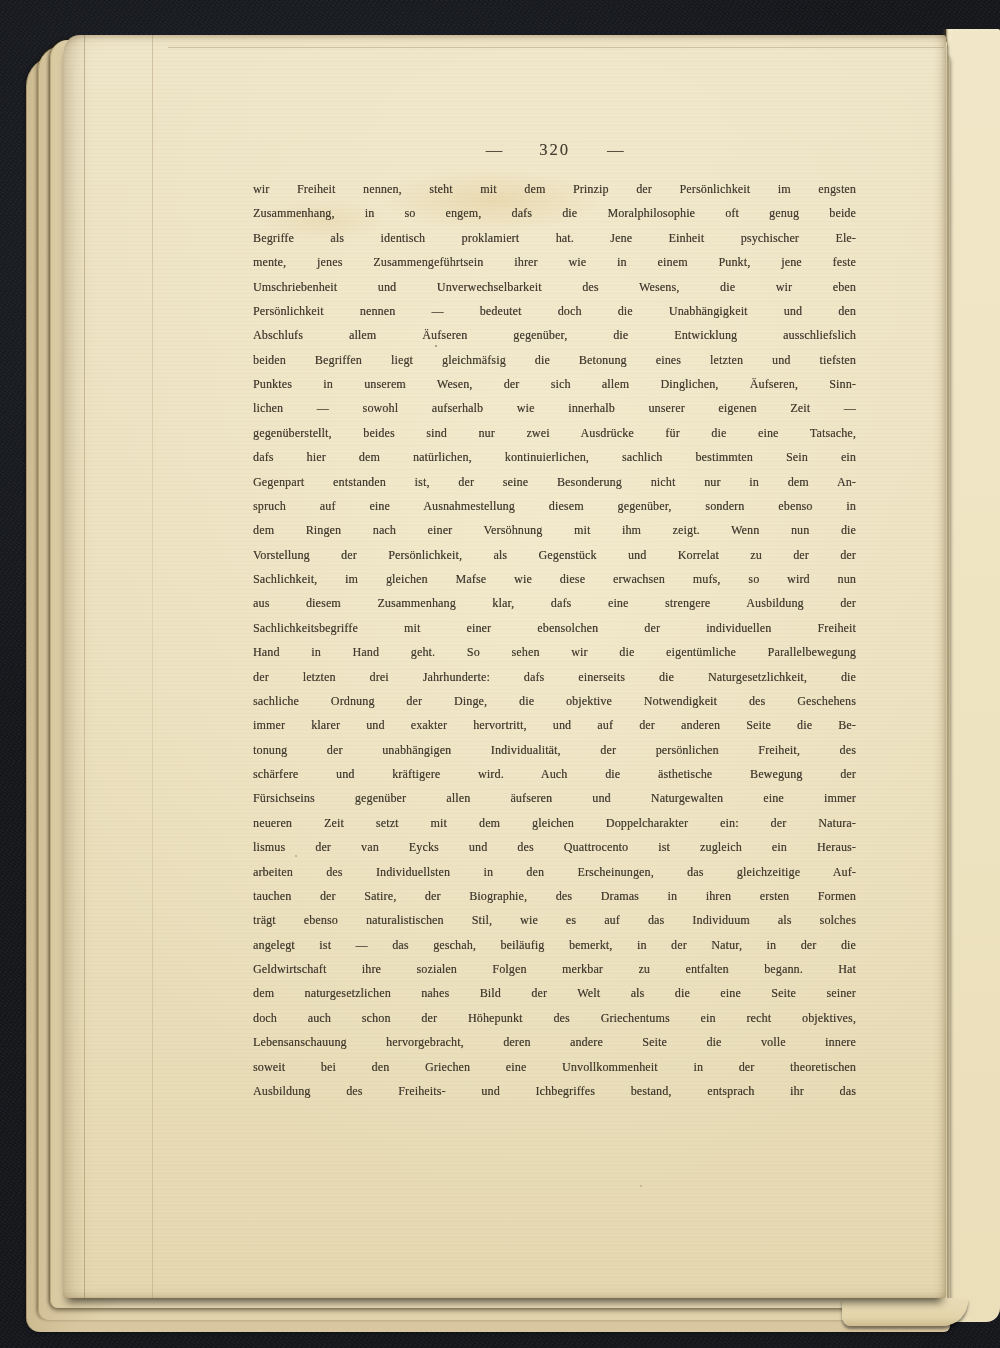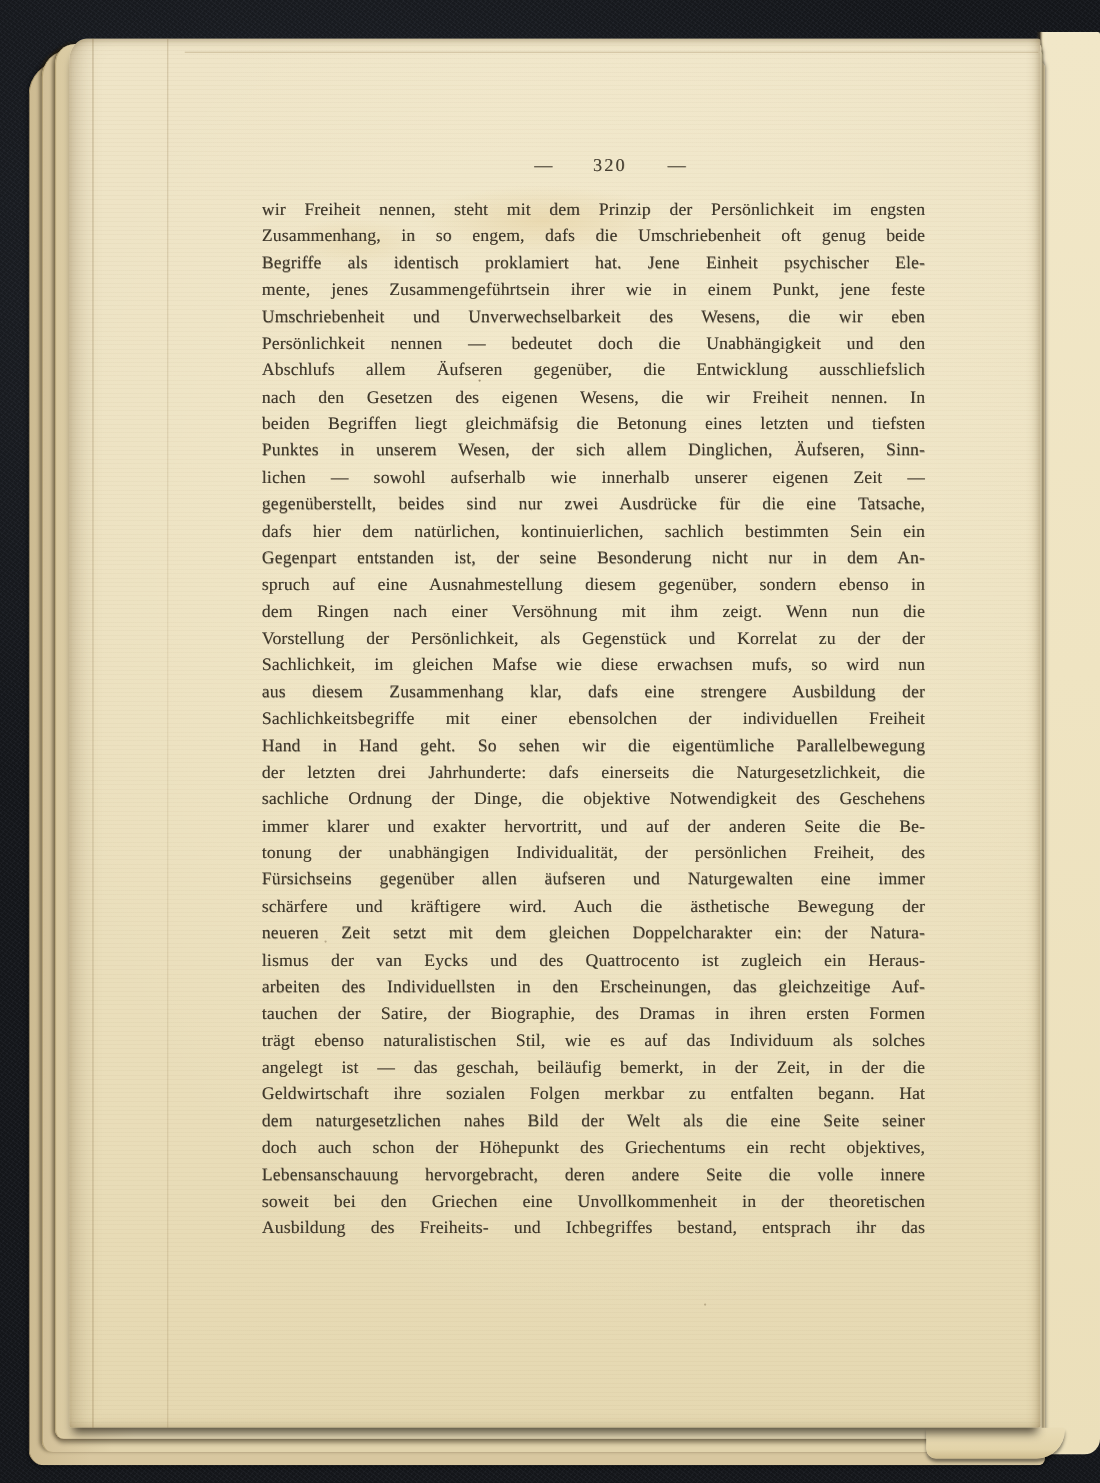--- a/index.html
+++ b/index.html
@@ -125,22 +125,22 @@
     align-items: center;
     gap: 37px;
     font-size: 16.5px;
     color: #453e31;
     text-shadow: 0.3px 0.3px 0.6px rgba(69,62,49,0.45);
   }
   .page-header .num { letter-spacing: 2px; }
 
   .page-text {
     position: absolute;
-    left: 175px; top: 147px; width: 603px;
-    font-size: 16px;
+    left: 190px; top: 147px; width: 603px;
+    font-size: 12px;
     color: #3f382c;
     text-shadow: 0.3px 0.3px 0.55px rgba(63,56,44,0.5);
     letter-spacing: 0.15px;
   }
   .page-text .line {
     height: 24.38px;
     text-align: justify;
     text-align-last: justify;
     white-space: normal;
     overflow: hidden;
@@ -165,52 +165,51 @@
     <div class="crease crease-b"></div>
 
     <div class="page-header">
       <span>—</span>
       <span class="num">320</span>
       <span>—</span>
     </div>
 
     <div class="page-text">
         <div class="line">wir Freiheit nennen, steht mit dem Prinzip der Persönlichkeit im engsten</div>
-        <div class="line">Zusammenhang, in so engem, dafs die Umschriebenheit oft genug beide</div>
+        <div class="line">Zusammenhang, in so engem, dafs die Moralphilosophie oft genug beide</div>
         <div class="line">Begriffe als identisch proklamiert hat. Jene Einheit psychischer Ele-</div>
         <div class="line">mente, jenes Zusammengeführtsein ihrer wie in einem Punkt, jene feste</div>
         <div class="line">Umschriebenheit und Unverwechselbarkeit des Wesens, die wir eben</div>
         <div class="line">Persönlichkeit nennen — bedeutet doch die Unabhängigkeit und den</div>
         <div class="line">Abschlufs allem Äufseren gegenüber, die Entwicklung ausschliefslich</div>
-        <div class="line">nach den Gesetzen des eigenen Wesens, die wir Freiheit nennen. In</div>
         <div class="line">beiden Begriffen liegt gleichmäfsig die Betonung eines letzten und tiefsten</div>
         <div class="line">Punktes in unserem Wesen, der sich allem Dinglichen, Äufseren, Sinn-</div>
         <div class="line">lichen — sowohl aufserhalb wie innerhalb unserer eigenen Zeit —</div>
         <div class="line">gegenüberstellt, beides sind nur zwei Ausdrücke für die eine Tatsache,</div>
         <div class="line">dafs hier dem natürlichen, kontinuierlichen, sachlich bestimmten Sein ein</div>
         <div class="line">Gegenpart entstanden ist, der seine Besonderung nicht nur in dem An-</div>
         <div class="line">spruch auf eine Ausnahmestellung diesem gegenüber, sondern ebenso in</div>
         <div class="line">dem Ringen nach einer Versöhnung mit ihm zeigt. Wenn nun die</div>
         <div class="line">Vorstellung der Persönlichkeit, als Gegenstück und Korrelat zu der der</div>
         <div class="line">Sachlichkeit, im gleichen Mafse wie diese erwachsen mufs, so wird nun</div>
         <div class="line">aus diesem Zusammenhang klar, dafs eine strengere Ausbildung der</div>
         <div class="line">Sachlichkeitsbegriffe mit einer ebensolchen der individuellen Freiheit</div>
         <div class="line">Hand in Hand geht. So sehen wir die eigentümliche Parallelbewegung</div>
         <div class="line">der letzten drei Jahrhunderte: dafs einerseits die Naturgesetzlichkeit, die</div>
         <div class="line">sachliche Ordnung der Dinge, die objektive Notwendigkeit des Geschehens</div>
         <div class="line">immer klarer und exakter hervortritt, und auf der anderen Seite die Be-</div>
         <div class="line">tonung der unabhängigen Individualität, der persönlichen Freiheit, des</div>
+        <div class="line">schärfere und kräftigere wird. Auch die ästhetische Bewegung der</div>
         <div class="line">Fürsichseins gegenüber allen äufseren und Naturgewalten eine immer</div>
-        <div class="line">schärfere und kräftigere wird. Auch die ästhetische Bewegung der</div>
         <div class="line">neueren Zeit setzt mit dem gleichen Doppelcharakter ein: der Natura-</div>
         <div class="line">lismus der van Eycks und des Quattrocento ist zugleich ein Heraus-</div>
         <div class="line">arbeiten des Individuellsten in den Erscheinungen, das gleichzeitige Auf-</div>
         <div class="line">tauchen der Satire, der Biographie, des Dramas in ihren ersten Formen</div>
         <div class="line">trägt ebenso naturalistischen Stil, wie es auf das Individuum als solches</div>
-        <div class="line">angelegt ist — das geschah, beiläufig bemerkt, in der Zeit, in der die</div>
+        <div class="line">angelegt ist — das geschah, beiläufig bemerkt, in der Natur, in der die</div>
         <div class="line">Geldwirtschaft ihre sozialen Folgen merkbar zu entfalten begann. Hat</div>
         <div class="line">dem naturgesetzlichen nahes Bild der Welt als die eine Seite seiner</div>
         <div class="line">doch auch schon der Höhepunkt des Griechentums ein recht objektives,</div>
         <div class="line">Lebensanschauung hervorgebracht, deren andere Seite die volle innere</div>
         <div class="line">soweit bei den Griechen eine Unvollkommenheit in der theoretischen</div>
         <div class="line">Ausbildung des Freiheits- und Ichbegriffes bestand, entsprach ihr das</div>
       </div>
   </div>
 
 </div>

